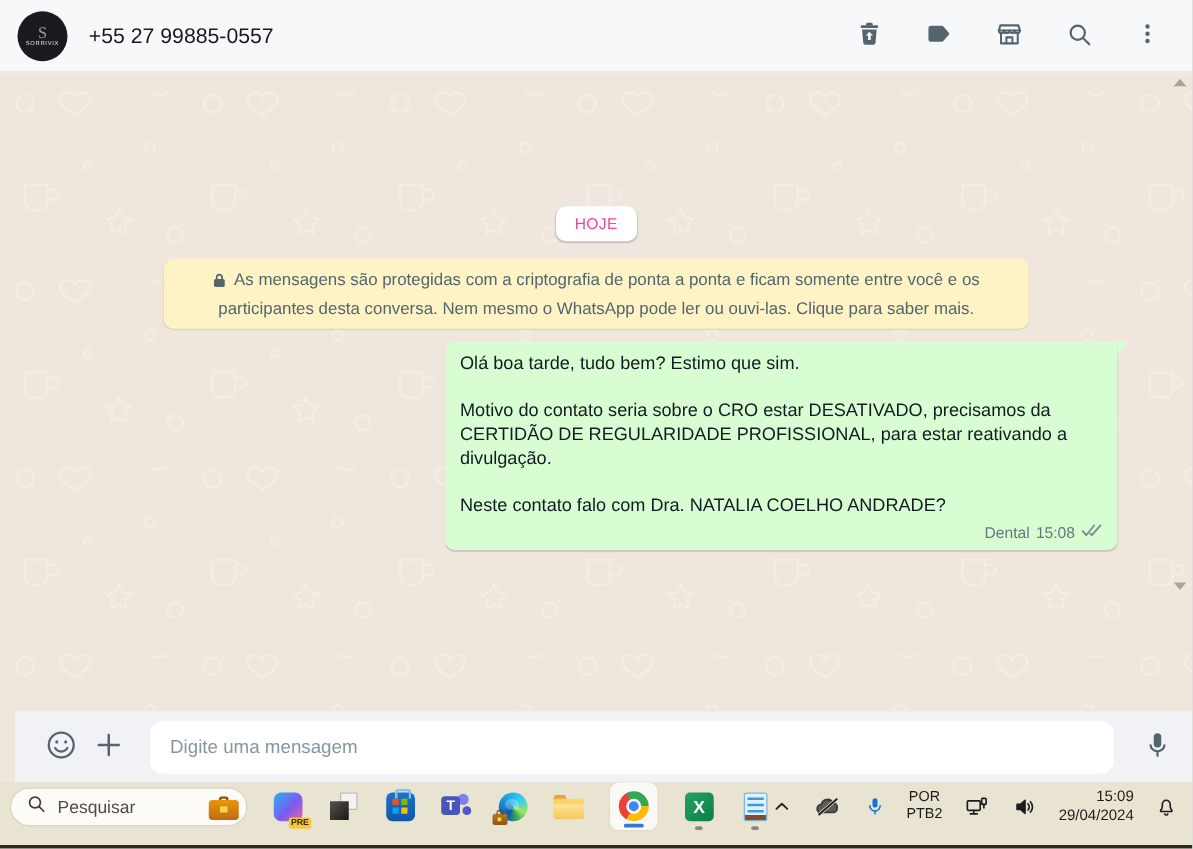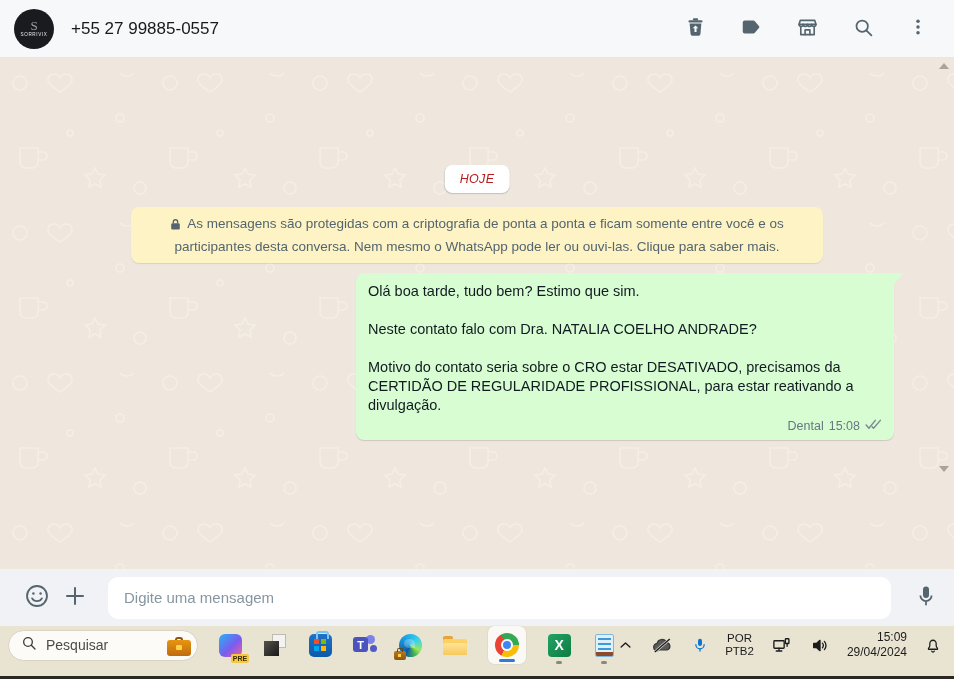--- a/index.html
+++ b/index.html
@@ -23,43 +23,43 @@
   
   .chat-area { flex:1 1 auto; position:relative; background:#efe7dd; overflow:hidden; }
   .pattern-layer { position:absolute; inset:0; opacity:.55; }
   .chat-content { position:relative; z-index:2; height:100%; }
 
   .scroll-arrow { position:absolute; right:5px; width:0; height:0; z-index:4; cursor:pointer; }
   .scroll-arrow.up   { top:5px;  border-left:5px solid transparent; border-right:5px solid transparent; border-bottom:6px solid #a9a49b; }
   .scroll-arrow.down { top:408px; border-left:5px solid transparent; border-right:5px solid transparent; border-top:6px solid #a9a49b; }
 
   .date-badge { position:absolute; top:107px; left:50%; transform:translateX(-50%);
-                background:#ffffff; color:#b91c1c; font-size:12.5px; letter-spacing:.3px;
-                padding:7px 15px; border-radius:8px; box-shadow:0 1px 1px rgba(11,20,26,.18);font-style:italic; }
+                background:#ffffff; color:#ec4899; font-size:12.5px; letter-spacing:.3px;
+                padding:7px 15px; border-radius:8px; box-shadow:0 1px 1px rgba(11,20,26,.18); }
 
   .encryption-banner { position:absolute; top:149px; left:50%; transform:translateX(-50%);
                        width:692px; background:#fdf3c5; border-radius:8px; padding:6px 30px;
                        text-align:center; font-size:13.5px; line-height:21px; color:#54656f;
                        box-shadow:0 1px 1px rgba(11,20,26,.10); cursor:pointer; }
   .lock-icon { display:inline-block; vertical-align:-2px; margin-right:3px; }
 
   .bubble-row { position:absolute; top:215px; right:60px; display:flex; justify-content:flex-end; }
   .bubble { position:relative; width:538px; background:#d9fdd3; border-radius:8px;
             border-top-right-radius:0; padding:9px 12px 7px 12px;
             box-shadow:0 1px 1px rgba(11,20,26,.15); }
   .bubble::after { content:""; position:absolute; top:0; right:-9px; width:0; height:0;
                    border-top:11px solid #d9fdd3; border-right:9px solid transparent; }
   .bubble p { font-size:14.5px; line-height:19px; color:#111b21; margin-bottom:19px; }
   .bubble p:last-of-type { margin-bottom:2px; }
   .bubble-meta { display:flex; justify-content:flex-end; align-items:center; gap:5px;
                  color:#667781; font-size:12.5px; margin-top:4px; }
 
   
   .composer { flex:0 0 57px; background:#f0f2f5; display:flex; align-items:center;
-              padding:0 14px 0 22px; gap:9px; z-index:5; }
+              padding:0 14px 0 22px; gap:9px; z-index:5;margin-left:12px; }
   .composer .icon-btn { flex:0 0 auto; }
   .message-input { flex:1 1 auto; height:42px; margin:0 12px 0 10px; border:none; outline:none;
                    background:#ffffff; border-radius:10px; padding:0 16px; font-size:15px;
                    color:#111b21; font-family:"Liberation Sans", sans-serif; }
   .message-input::placeholder { color:#8696a0; }
 
   
   .taskbar { flex:0 0 44px; background:#e9e3d2; display:flex; align-items:center;
              padding:0 10px 12px 8px; position:relative; z-index:6; }
   .edge-strip { flex:0 0 3px; background:#2b2723; }
@@ -230,22 +230,22 @@
             <rect x="1" y="6" width="10" height="7.5" rx="1.5"></rect>
             <path d="M3.5 6V4.5a2.5 2.5 0 0 1 5 0V6" fill="none" stroke="#54656f" stroke-width="1.6"></path>
           </svg>
         </span>
         <span>As mensagens são protegidas com a criptografia de ponta a ponta e ficam somente entre você e os participantes desta conversa. Nem mesmo o WhatsApp pode ler ou ouvi-las. Clique para saber mais.</span>
       </div>
 
       <div class="bubble-row">
         <div class="bubble">
           <p>Olá boa tarde, tudo bem? Estimo que sim.</p>
+          <p>Motivo do contato seria sobre o CRO estar DESATIVADO, precisamos da CERTIDÃO DE REGULARIDADE PROFISSIONAL, para estar reativando a divulgação.</p>
           <p>Neste contato falo com Dra. NATALIA COELHO ANDRADE?</p>
-          <p>Motivo do contato seria sobre o CRO estar DESATIVADO, precisamos da CERTIDÃO DE REGULARIDADE PROFISSIONAL, para estar reativando a divulgação.</p>
           <div class="bubble-meta">
             <span>Dental</span>
             <span>15:08</span>
             <span>
               <svg width="17" height="11" viewBox="0 0 18 12" fill="none" stroke="#7a8b94" stroke-width="1.6" stroke-linecap="round" stroke-linejoin="round">
                 <path d="M1 6.5 4 10 11 1.5"></path>
                   <path d="M7.5 8.5 9 10 16.5 1.5"></path>
               </svg>
             </span>
           </div>

